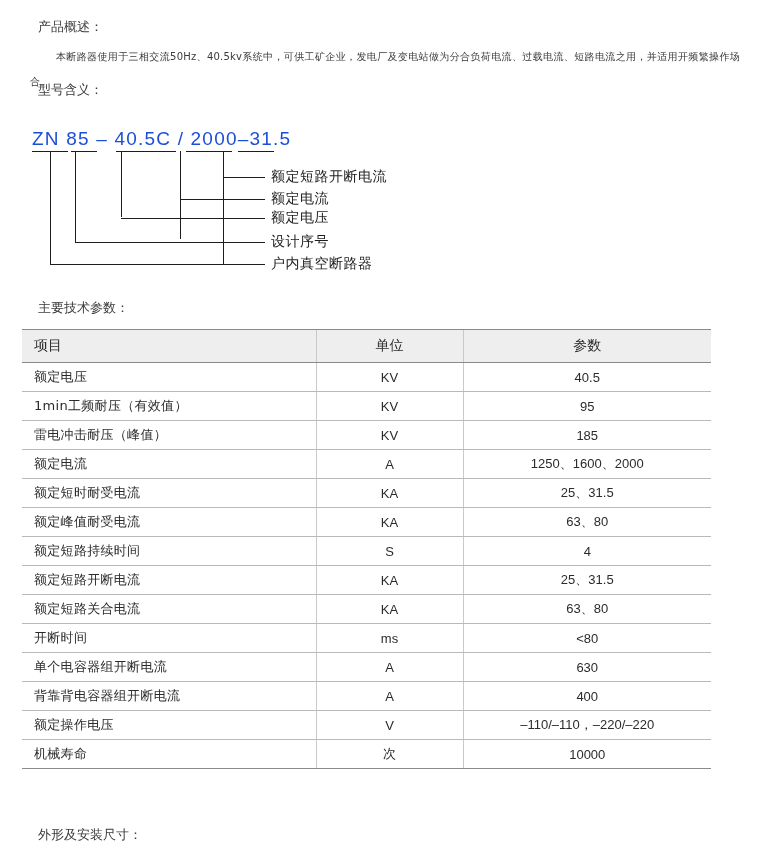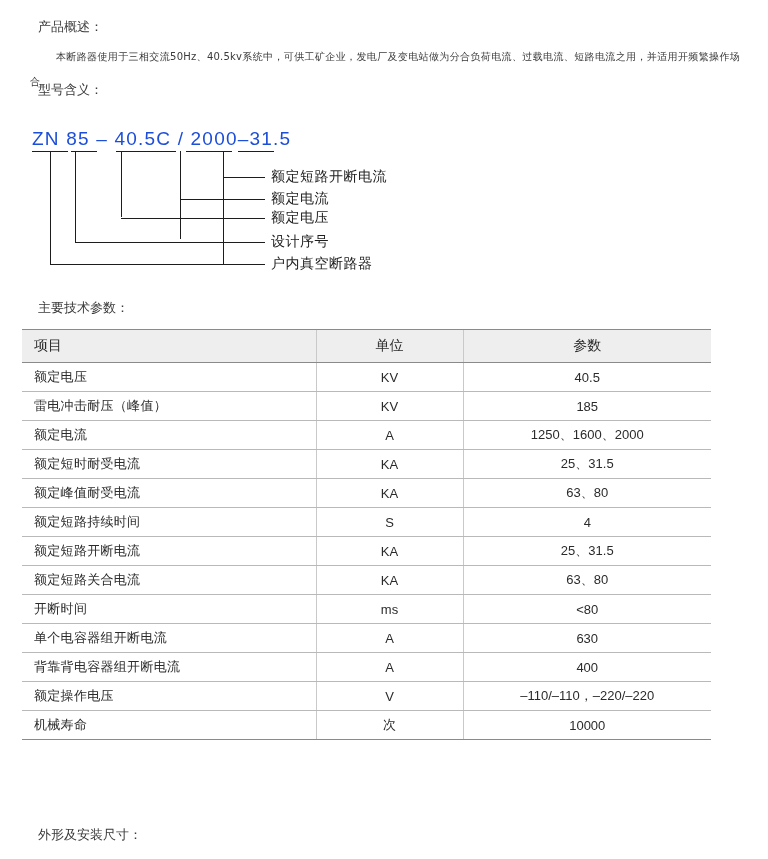--- a/index.html
+++ b/index.html
@@ -200,20 +200,25 @@
           <th class="th-param">参数</th>
         </tr>
       </thead>
       <tbody id="spec-table-body">
           <tr>
             <td class="td-item">额定电压</td>
             <td class="td-unit">KV</td>
             <td class="td-param">40.5</td>
           </tr>
           <tr>
+            <td class="td-item">1min工频耐压（有效值）</td>
+            <td class="td-unit">KV</td>
+            <td class="td-param">95</td>
+          </tr>
+          <tr>
             <td class="td-item">雷电冲击耐压（峰值）</td>
             <td class="td-unit">KV</td>
             <td class="td-param">185</td>
           </tr>
           <tr>
             <td class="td-item">额定电流</td>
             <td class="td-unit">A</td>
             <td class="td-param">1250、1600、2000</td>
           </tr>
           <tr>

